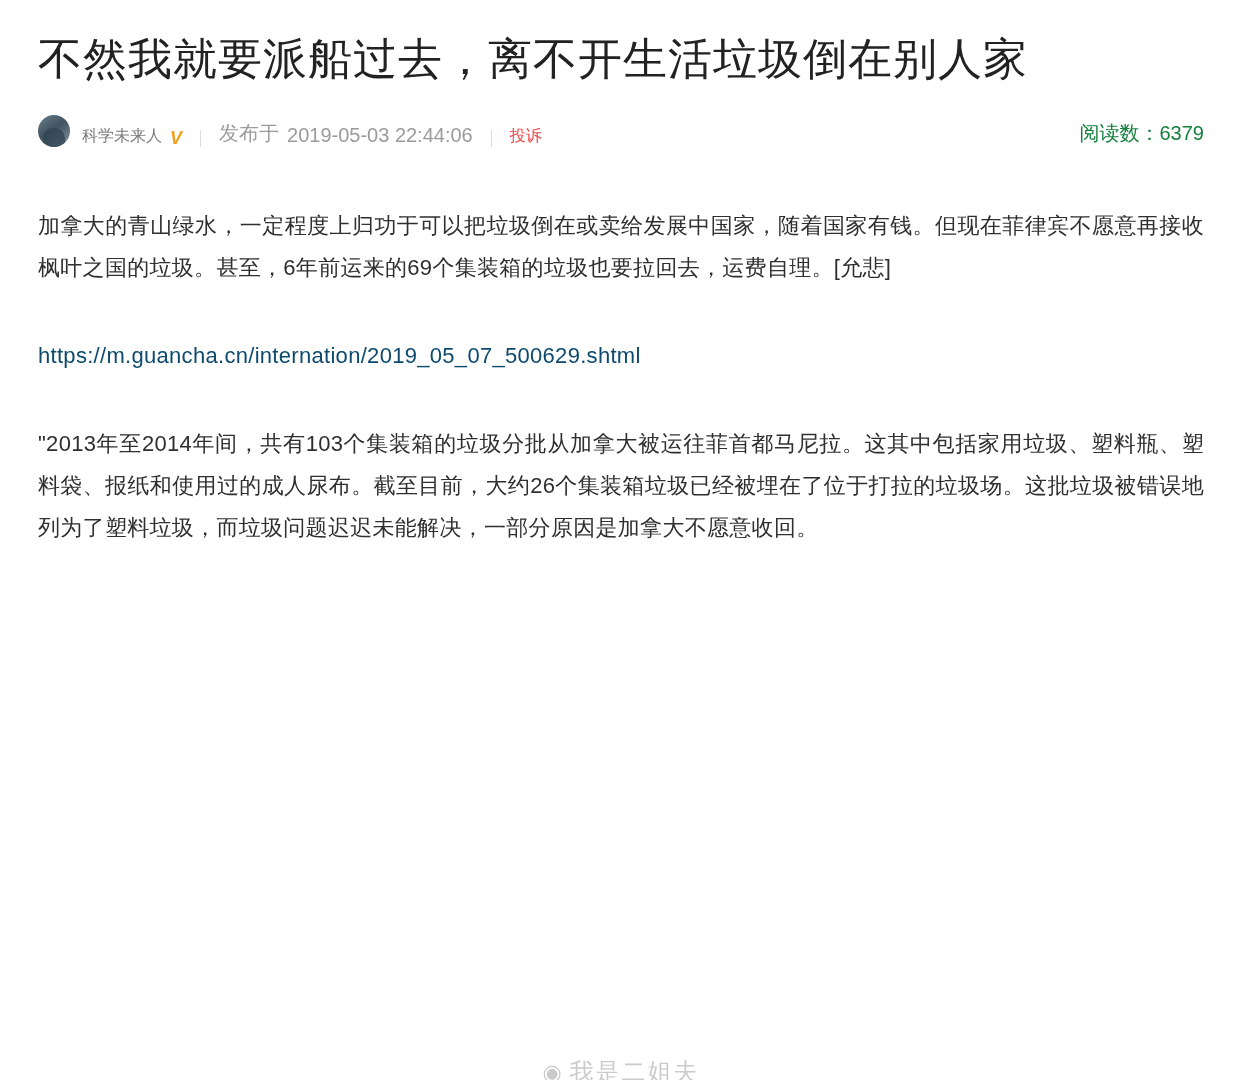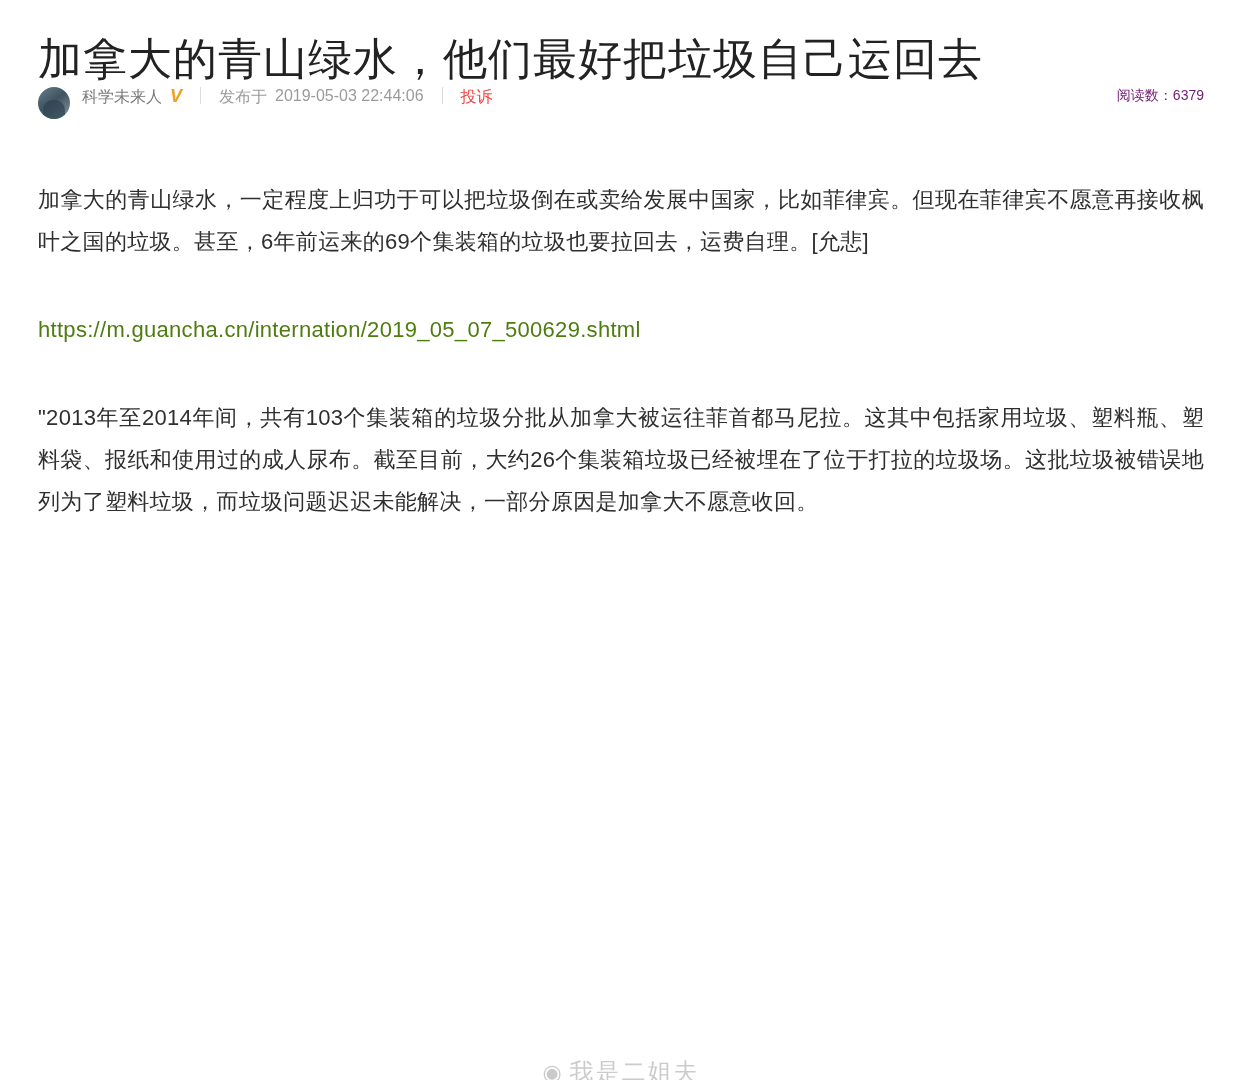--- a/index.html
+++ b/index.html
@@ -25,21 +25,22 @@
   .article-title {
     font-size: 44px;
     line-height: 1.3;
     font-weight: normal;
     color: #222222;
     margin: 30px 0 0 0;
     letter-spacing: 1px;
   }
   .meta-row {
     display: flex;
-    align-items: flex-start;
+    align-items: flex-end;
+    margin-top: 26px;
     height: 34px;
     font-size: 16px;
     color: #9b9b9b;
     position: relative;
   }
   .avatar {
     width: 32px;
     height: 32px;
     border-radius: 50%;
     background: linear-gradient(145deg, #6b7f8c 0%, #3f5360 45%, #8b9aa3 100%);
@@ -72,49 +73,49 @@
     line-height: 1;
   }
   .divider {
     width: 1px;
     height: 17px;
     background: #dcdcdc;
     margin: 0 18px;
   }
   .publish-date {
     color: #9b9b9b;
-    font-size: 16px;
+    font-size: 20px;
     white-space: nowrap;
   }
   .report-link {
     color: #ef4444;
     font-size: 16px;
     text-decoration: none;
     cursor: pointer;
   }
   .read-count {
     position: absolute;
     right: 0;
-    color: #701a75;
-    font-size: 14px;
+    color: #15803d;
+    font-size: 20px;
     white-space: nowrap;
   }
   .body-wrap {
     margin-top: 58px;
   }
   p.para {
     font-size: 22px;
     line-height: 42px;
     color: #2f2f2f;
     margin: 0 0 46px 0;
     text-align: justify;
     letter-spacing: .3px;
   }
   p.para.url-para {
-    color: #4d7c0f;
+    color: #0c4a6e;
     word-break: break-all;
   }
   .watermark {
     position: absolute;
     left: 0;
     right: 0;
     bottom: 22px;
     text-align: center;
     font-size: 24px;
     color: rgba(140,140,140,0.45);
@@ -126,36 +127,36 @@
     margin-right: 6px;
     font-size: 22px;
     color: rgba(150,150,150,0.5);
   }
 </style>
 </head>
 <body>
 
 <div class="page">
 
-  <h1 class="article-title">加拿大的青山绿水，他们最好把垃圾自己运回去</h1>
+  <h1 class="article-title">不然我就要派船过去，离不开生活垃圾倒在别人家</h1>
 
   <div class="meta-row">
     <div class="avatar"></div>
     <span class="author-name">科学未来人</span>
     <span class="verified-badge">V</span>
     <div class="divider"></div>
     <span class="publish-date">发布于</span>
     <span class="publish-date" style="margin-left:8px;">2019-05-03 22:44:06</span>
     <div class="divider"></div>
     <span class="report-link">投诉</span>
     <span class="read-count"><span>阅读数：</span><span>6379</span></span>
   </div>
 
   <div class="body-wrap">
-    <p class="para">加拿大的青山绿水，一定程度上归功于可以把垃圾倒在或卖给发展中国家，比如菲律宾。但现在菲律宾不愿意再接收枫叶之国的垃圾。甚至，6年前运来的69个集装箱的垃圾也要拉回去，运费自理。[允悲]</p>
+    <p class="para">加拿大的青山绿水，一定程度上归功于可以把垃圾倒在或卖给发展中国家，随着国家有钱。但现在菲律宾不愿意再接收枫叶之国的垃圾。甚至，6年前运来的69个集装箱的垃圾也要拉回去，运费自理。[允悲]</p>
     <p class="para url-para">https://m.guancha.cn/internation/2019_05_07_500629.shtml</p>
     <p class="para">"2013年至2014年间，共有103个集装箱的垃圾分批从加拿大被运往菲首都马尼拉。这其中包括家用垃圾、塑料瓶、塑料袋、报纸和使用过的成人尿布。截至目前，大约26个集装箱垃圾已经被埋在了位于打拉的垃圾场。这批垃圾被错误地列为了塑料垃圾，而垃圾问题迟迟未能解决，一部分原因是加拿大不愿意收回。</p>
   </div>
 
   <div class="watermark">
     <span class="wb-logo">◉</span><span>我是二姐夫</span>
   </div>
 
 </div>
 

